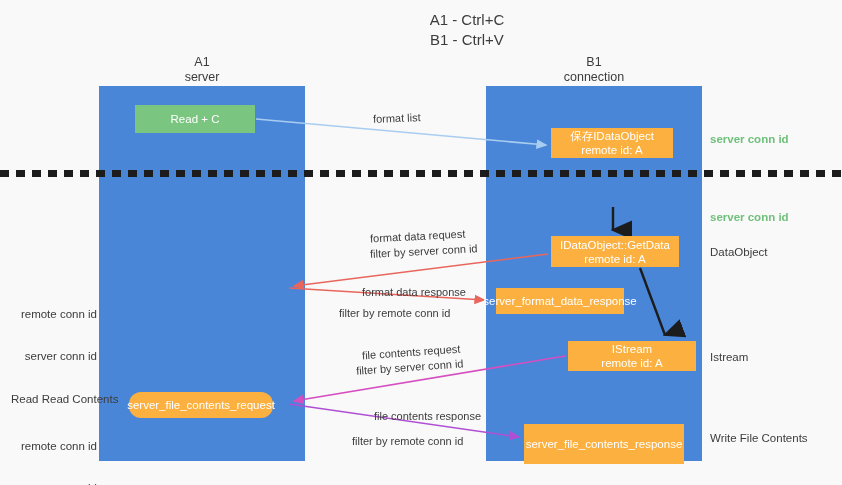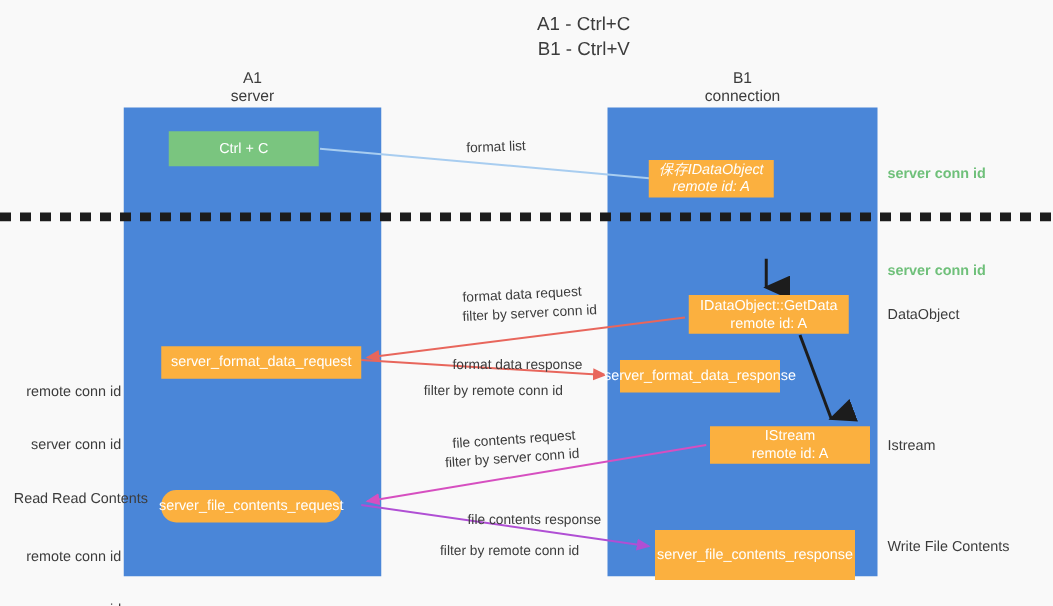--- a/index.html
+++ b/index.html
@@ -55,21 +55,21 @@
     font-size: 11.5px;
     line-height: 14px;
     text-align: center;
     box-sizing: border-box;
     white-space: pre;
   }
   .box.green { background: #7ac57f; }
   .box.orange { background: #fbb03f; }
 
   #box-ctrlc   { left: 135px; top: 105px; width: 120px; height: 28px; }
-  #box-idata   { left: 519px; top: 128px; width: 100px; height: 30px; font-style: italic; }
+  #box-idata   { left: 551px; top: 128px; width: 122px; height: 30px; }
   #box-ctrlv   { left: 555px; top: 180px; width: 117px; height: 26px; }
   #box-getdata { left: 551px; top: 236px; width: 128px; height: 31px; }
   #box-sfdreq  { left: 129px; top: 277px; width: 160px; height: 26px; }
   #box-sfdresp { left: 496px; top: 288px; width: 128px; height: 26px; }
   #box-istream { left: 568px; top: 341px; width: 128px; height: 30px; }
   #box-sfcreq  { left: 129px; top: 392px; width: 144px; height: 26px; border-radius: 12px; }
   #box-sfcresp { left: 524px; top: 424px; width: 160px; height: 40px; }
 
   .dashed-line {
     position: absolute;
@@ -169,26 +169,25 @@
 
     <line x1="289" y1="288" x2="484" y2="300" stroke="#e8665c" stroke-width="1.6" marker-end="url(#ah-red)"></line>
 
     <line x1="640" y1="268" x2="665" y2="335" stroke="#1c1c1c" stroke-width="2.4" marker-end="url(#ah-black)"></line>
 
     <line x1="565" y1="356" x2="294" y2="401" stroke="#d64fc0" stroke-width="1.6" marker-end="url(#ah-magenta)"></line>
 
     <line x1="289" y1="404" x2="519" y2="437" stroke="#b04fd4" stroke-width="1.6" marker-end="url(#ah-purple)"></line>
   </svg>
 
-  <div class="box green" id="box-ctrlc">Ctrl + C</div>
+  <div class="box green" id="box-ctrlc">Read + C</div>
   <div class="box orange" id="box-idata">保存IDataObject
 remote id: A</div>
   <div class="box orange" id="box-getdata">IDataObject::GetData
 remote id: A</div>
-  <div class="box orange" id="box-sfdreq">server_format_data_request</div>
   <div class="box orange" id="box-sfdresp">server_format_data_response</div>
   <div class="box orange" id="box-istream">IStream
 remote id: A</div>
   <div class="box orange" id="box-sfcreq">server_file_contents_request</div>
   <div class="box orange" id="box-sfcresp">server_file_contents_response</div>
 
   <div class="dashed-line"></div>
 
   <div class="lbl green-txt" id="lbl-sci-1">server conn id</div>
   <div class="lbl green-txt" id="lbl-sci-2">server conn id</div>

